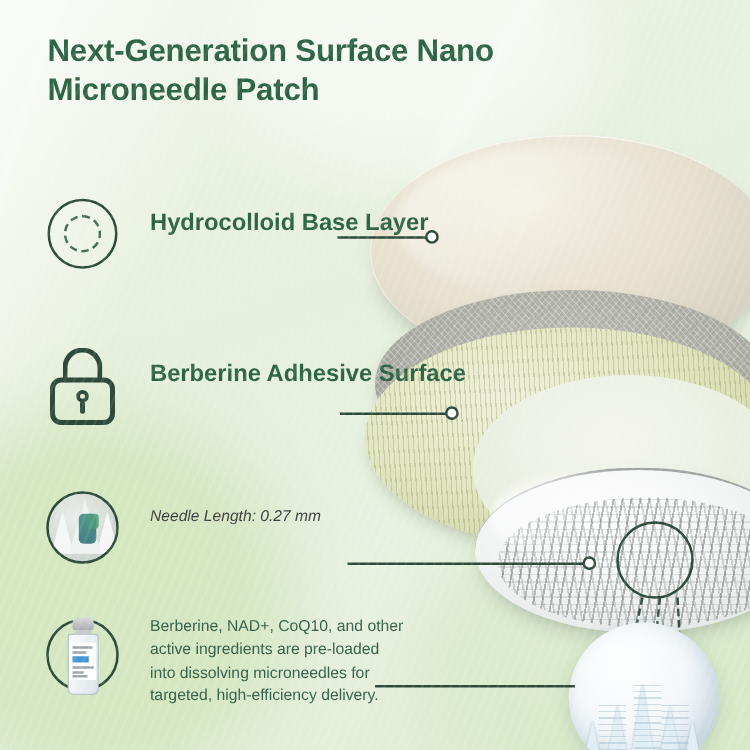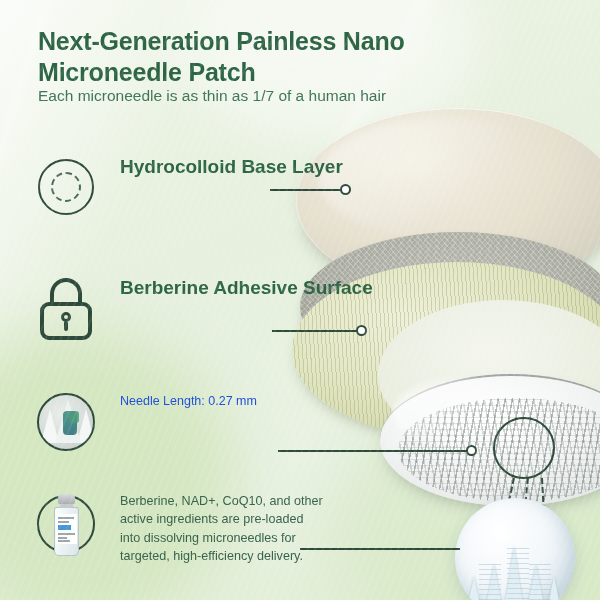--- a/index.html
+++ b/index.html
@@ -134,23 +134,23 @@
     border:2px solid #2e4a3a;background:#ffffff;box-sizing:border-box;}
 
   
   .title{position:absolute;left:38px;top:26px;width:420px;
     font-size:25px;font-weight:bold;line-height:1.22;color:#2d6444;letter-spacing:-.2px;}
   .subtitle{position:absolute;left:38px;top:86px;width:440px;
     font-size:15.5px;color:#3f7355;line-height:1.3;}
 
   .row{position:absolute;left:34px;}
   .icon-wrap{position:absolute;left:0;top:0;width:64px;height:64px;}
-  .row-text{position:absolute;left:86px;top:0;width:300px;}
+  .row-text{position:absolute;left:86px;top:12px;width:300px;}
   .row-head{font-size:19px;font-weight:bold;color:#2d6444;line-height:1.24;}
-  .row-sub{font-size:12.5px;color:#1d4ed8;margin-top:4px;}
+  .row-sub{font-size:12.5px;color:#404040;margin-top:4px;font-style:italic;}
   .row-body{font-size:12.6px;color:#35604a;line-height:1.45;}
 
   
   .ic-circle{position:absolute;left:4px;top:4px;width:56px;height:56px;border-radius:50%;
     border:2px solid #2e4a3a;box-sizing:border-box;}
   .ic-circle-inner{position:absolute;left:17px;top:17px;width:30px;height:30px;border-radius:50%;
     border:2px dashed #4a6b58;box-sizing:border-box;}
 
   
   .ic-lock-shackle{position:absolute;left:16px;top:2px;width:32px;height:28px;
@@ -245,22 +245,21 @@
   <div class="lead-dot" style="left:340px;top:184px;"></div>
 
   <div class="lead" style="left:272px;top:330px;width:86px;"></div>
   <div class="lead-dot" style="left:356px;top:325px;"></div>
 
   <div class="lead" style="left:278px;top:450px;width:192px;"></div>
   <div class="lead-dot" style="left:466px;top:445px;"></div>
 
   <div class="lead" style="left:300px;top:548px;width:160px;"></div>
 
-  <div class="title">Next-Generation Painless Nano Microneedle Patch</div>
-  <div class="subtitle">Each microneedle is as thin as 1/7 of a human hair</div>
+  <div class="title">Next-Generation Surface Nano Microneedle Patch</div>
 
   <div class="row" style="top:155px;">
     <div class="icon-wrap">
       <div class="ic-circle"></div>
       <div class="ic-circle-inner"></div>
     </div>
     <div class="row-text">
       <div class="row-head">Hydrocolloid Base Layer</div>
     </div>
   </div>

